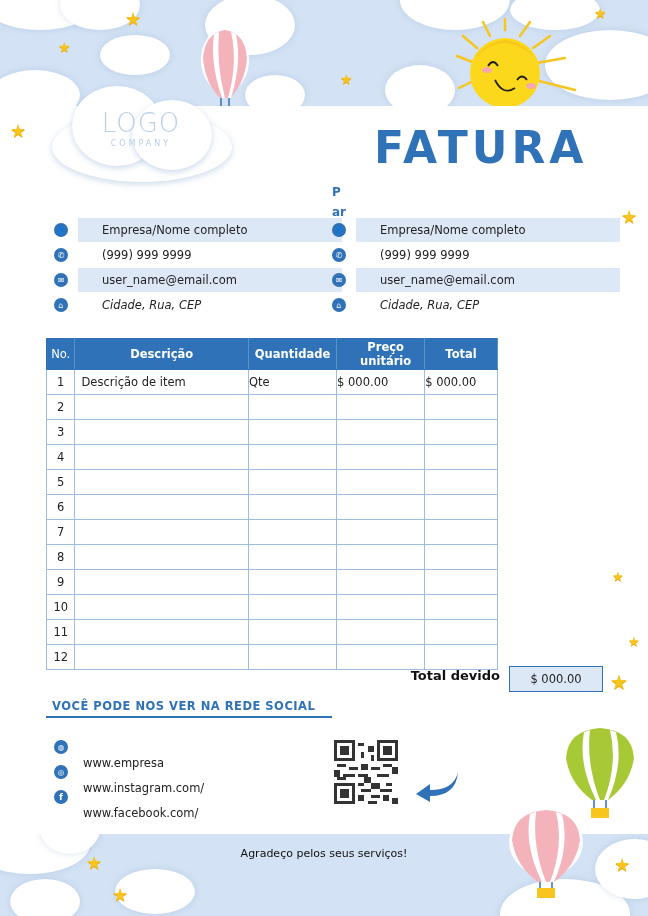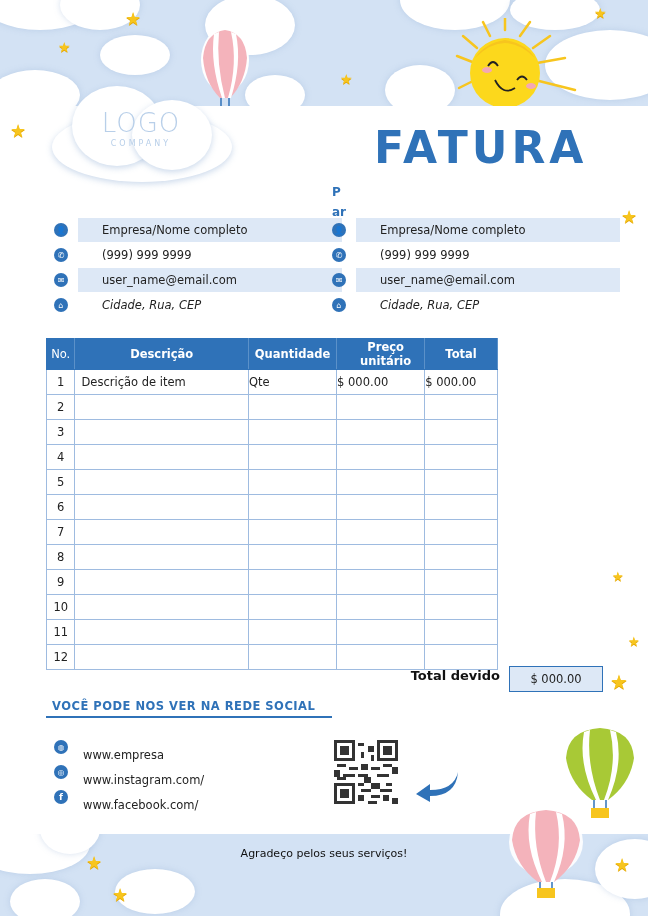--- a/index.html
+++ b/index.html
@@ -24,21 +24,21 @@
   table.items td { height:24px; border:1px solid #9ebbe0; padding:0; }
   td.no { text-align:center; width:30px; }
   td.desc { padding-left:6px !important; }
   td.c { }
   .total-label { position:absolute; left:410px; top:668px; width:90px; text-align:right; font-size:13px; font-weight:bold; color:#111; }
   .total-box { position:absolute; left:509px; top:666px; width:92px; height:24px; background:#dde8f6; border:1.5px solid #2f72b8; text-align:center; line-height:24px; font-size:11.5px; }
   .social-title { position:absolute; left:52px; top:699px; color:#2f72b8; font-size:11.5px; font-weight:bold; letter-spacing:0.5px; }
   .social-line { position:absolute; left:46px; top:716px; width:286px; height:2px; background:#2f72b8; }
   .soc-row { position:absolute; left:54px; height:20px; }
   .soc-row .ic { position:absolute; left:0; top:3px; width:14px; height:14px; border-radius:50%; background:#2f72b8; color:#fff; font-size:8px; display:flex; align-items:center; justify-content:center; }
-  .soc-row .val { position:absolute; left:29px; top:8px; line-height:20px; font-size:11.5px; white-space:nowrap; }
+  .soc-row .val { position:absolute; left:29px; top:16px; line-height:20px; font-size:11.5px; white-space:nowrap; }
   .qr { position:absolute; left:334px; top:740px; width:64px; height:64px; }
   .qr-text { position:absolute; left:414px; top:735px; font-size:11.5px; line-height:16px; width:150px; }
   .arrow { position:absolute; left:414px; top:770px; }
   .footer-text { position:absolute; left:0; top:847px; width:648px; text-align:center; font-size:11px; color:#111; }
 </style>
 </head>
 <body>
 
 <div class="sky top">
   <div class="cloud" style="left:-20px;top:-30px;width:120px;height:60px;"></div>

